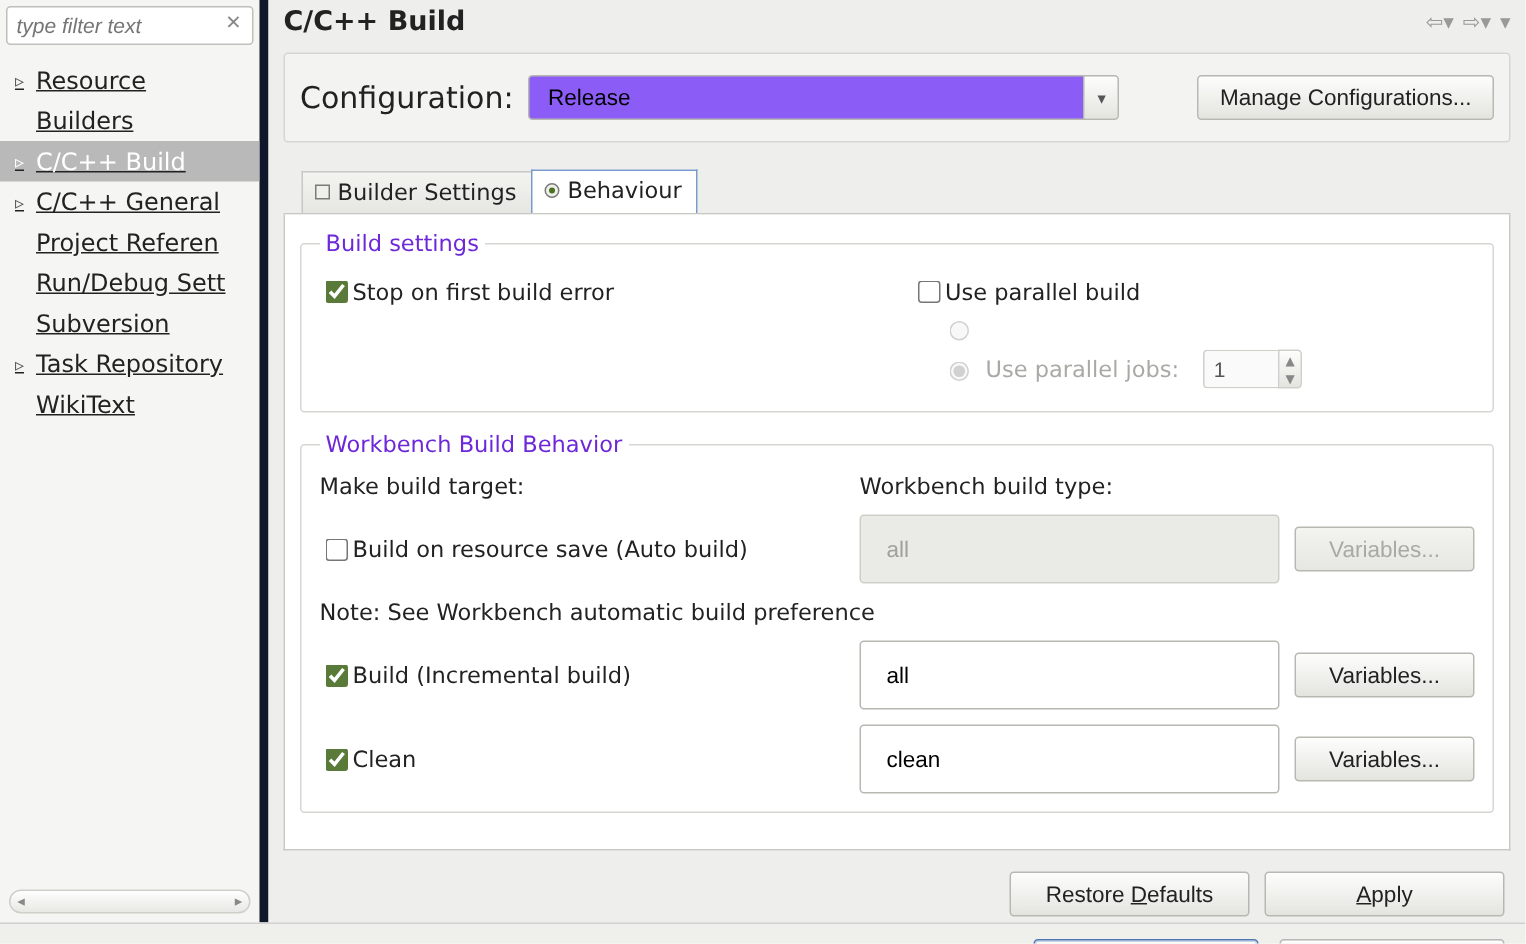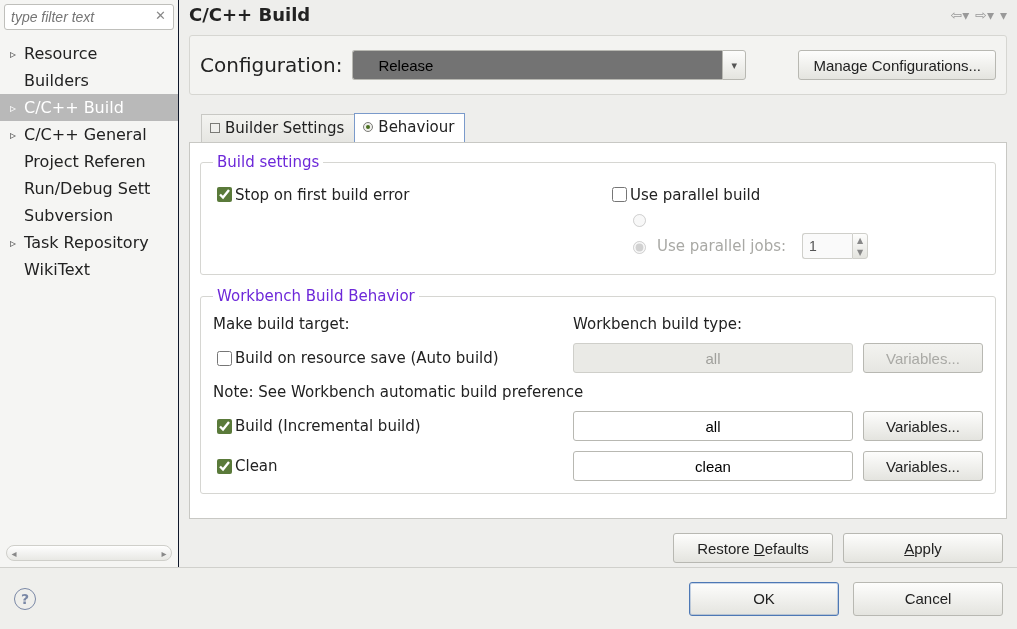--- a/index.html
+++ b/index.html
@@ -12,21 +12,21 @@
     background: #f5f5f3;
     overflow: hidden;
   }
   
   .root {
     display: flex; flex-direction: column; width: 1017px; height: 629px;
   }
   .top-area { display: flex; flex: 1 1 auto; }
   .left-pane {
     width: 179px; flex: 0 0 179px; display: flex; flex-direction: column;
-    border-right: 1px solid #0f172a; background: #f5f5f3;
+    border-right: 6px solid #0f172a; background: #f5f5f3; text-decoration: underline;
   }
   .filter-wrap { padding: 4px 4px 2px 4px; }
   .filter-input {
     width: 100%; height: 26px; padding: 2px 24px 2px 6px;
     border: 1px solid #bfbfbb; border-radius: 3px; background: #ffffff;
     color: #9a9a9a; font-style: italic; font-size: 14px;
   }
   .filter-wrap .clear-icn {
     position: relative; float: right; margin-top: -22px; margin-right: 8px;
     color: #888; font-size: 13px; pointer-events: none;
@@ -77,21 +77,21 @@
     border: 1px solid #d6d6d2; border-radius: 3px; background: #f3f3f1;
     padding: 14px 10px; margin: 8px 0 18px 0;
     display: flex; align-items: center; gap: 10px;
   }
   .lbl { font-size: 20px; }
   .combo {
     display: flex; align-items: stretch; height: 30px;
   }
   .combo input {
     border: 1px solid #b8b8b2; border-right: none; border-radius: 3px 0 0 3px;
-    padding: 2px 25px; background: #737373; font-size: 15px; width: 370px;
+    padding: 2px 12px; background: #8b5cf6; font-size: 15px; width: 370px;
   }
   .combo .combo-btn {
     width: 24px; border: 1px solid #b8b8b2; border-radius: 0 3px 3px 0;
     background: linear-gradient(#fdfdfc,#e4e4df);
     display: flex; align-items: center; justify-content: center; font-size: 11px; color: #555;
   }
   button.std {
     height: 30px; padding: 0 14px; border: 1px solid #b8b8b2; border-radius: 3px;
     background: linear-gradient(#fdfdfc,#e4e4df); font-size: 15px; color: #222;
     cursor: pointer; white-space: nowrap;
@@ -164,22 +164,22 @@
   .spin .sb { flex: 1; font-size: 8px; color: #888; display: flex; align-items: center; justify-content: center; }
 
   .wbb-grid {
     display: grid;
     grid-template-columns: 350px 1fr 120px;
     column-gap: 10px; row-gap: 10px; align-items: center;
   }
   .wbb-grid .hdrlbl { font-size: 15px; }
   .wbb-grid .note { grid-column: 1 / span 3; font-size: 15px; }
   input.txt {
-    height: 30px; border: 1px solid #b8b8b2; border-radius: 3px;
-    padding: 2px 4px; font-size: 15px; width: 100%; background: #fff; text-align: center;
+    height: 46px; border: 1px solid #b8b8b2; border-radius: 3px;
+    padding: 2px 17px; font-size: 15px; width: 100%; background: #fff;
   }
 
   
   .page-btns { display: flex; justify-content: flex-end; gap: 10px; padding: 14px 4px 4px 0; }
   .page-btns button { min-width: 160px; }
 
   
   .dlg-bar {
     border-top: 1px solid #d0d0cc; background: #efefec;
     display: flex; align-items: center; justify-content: space-between;

